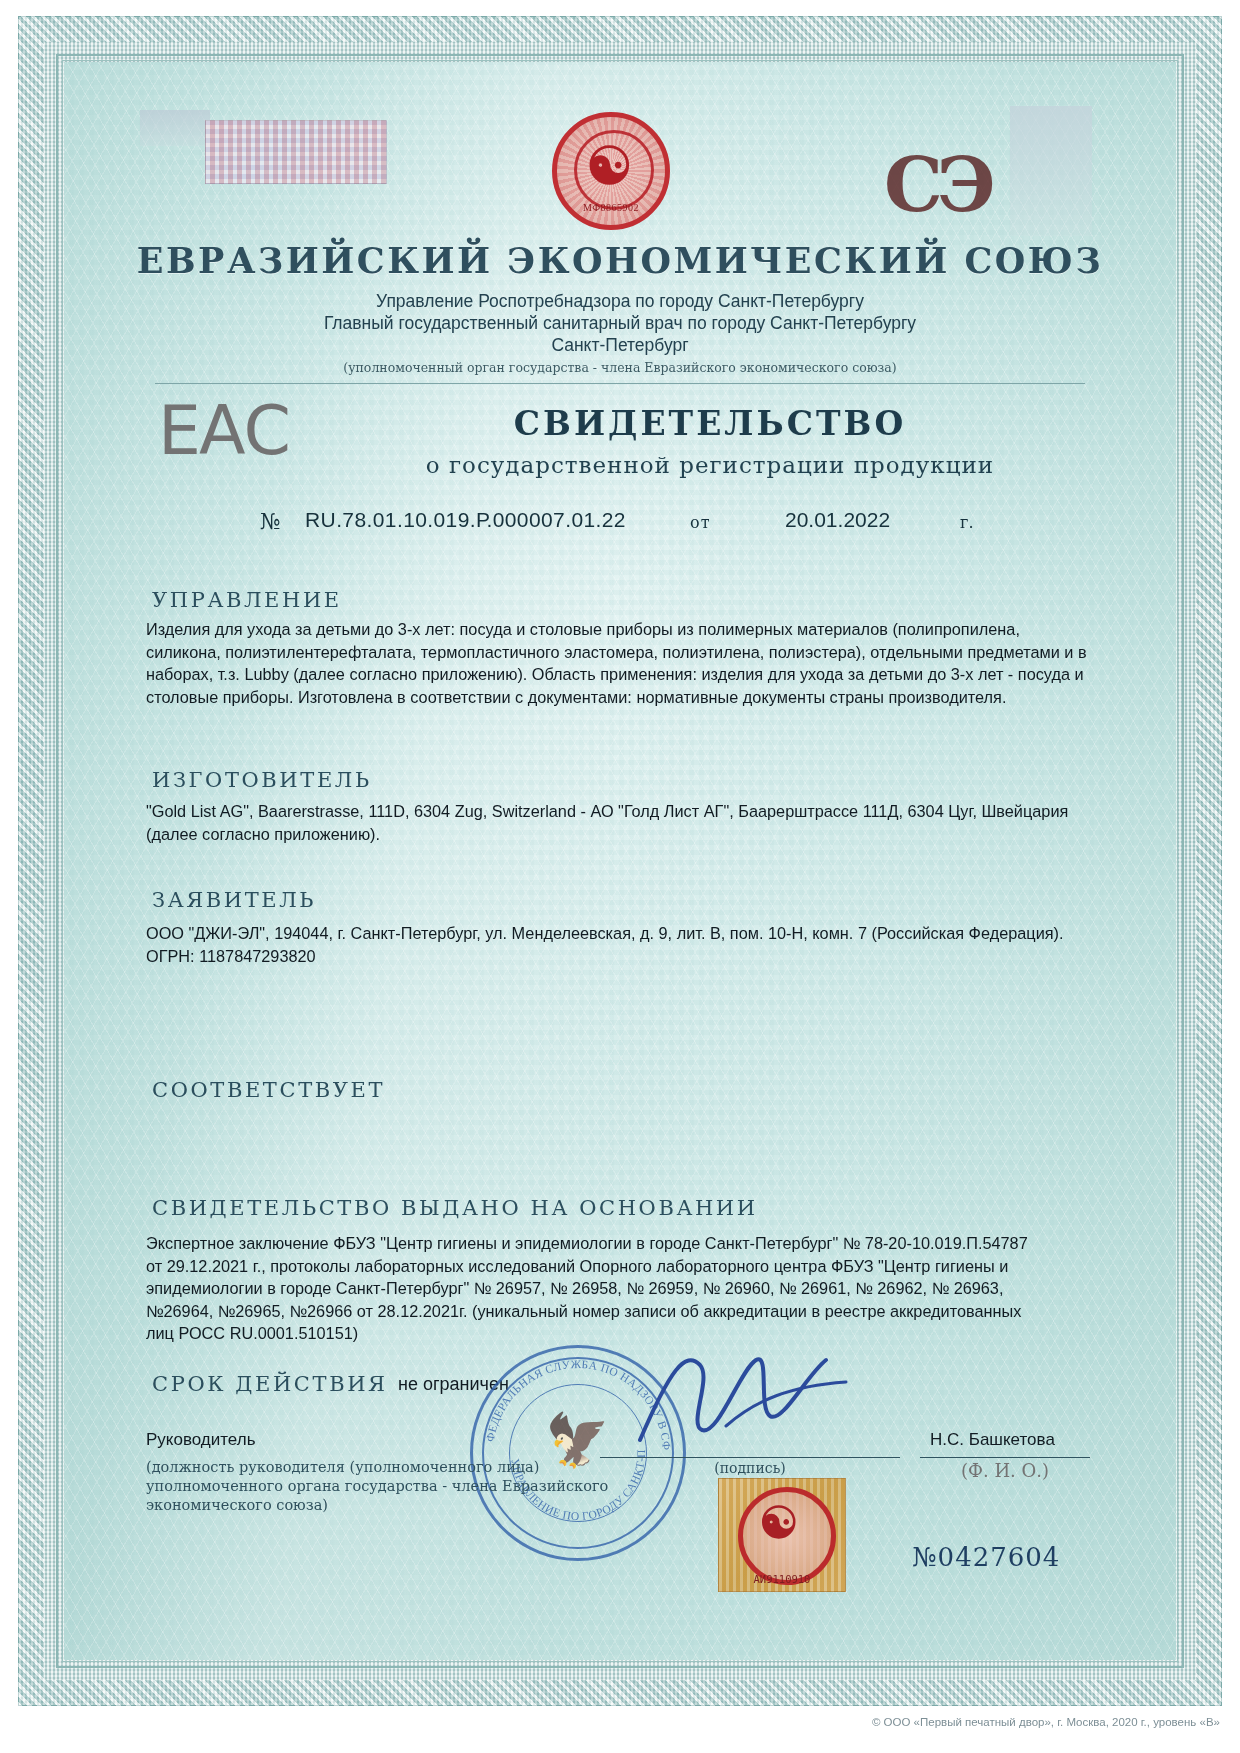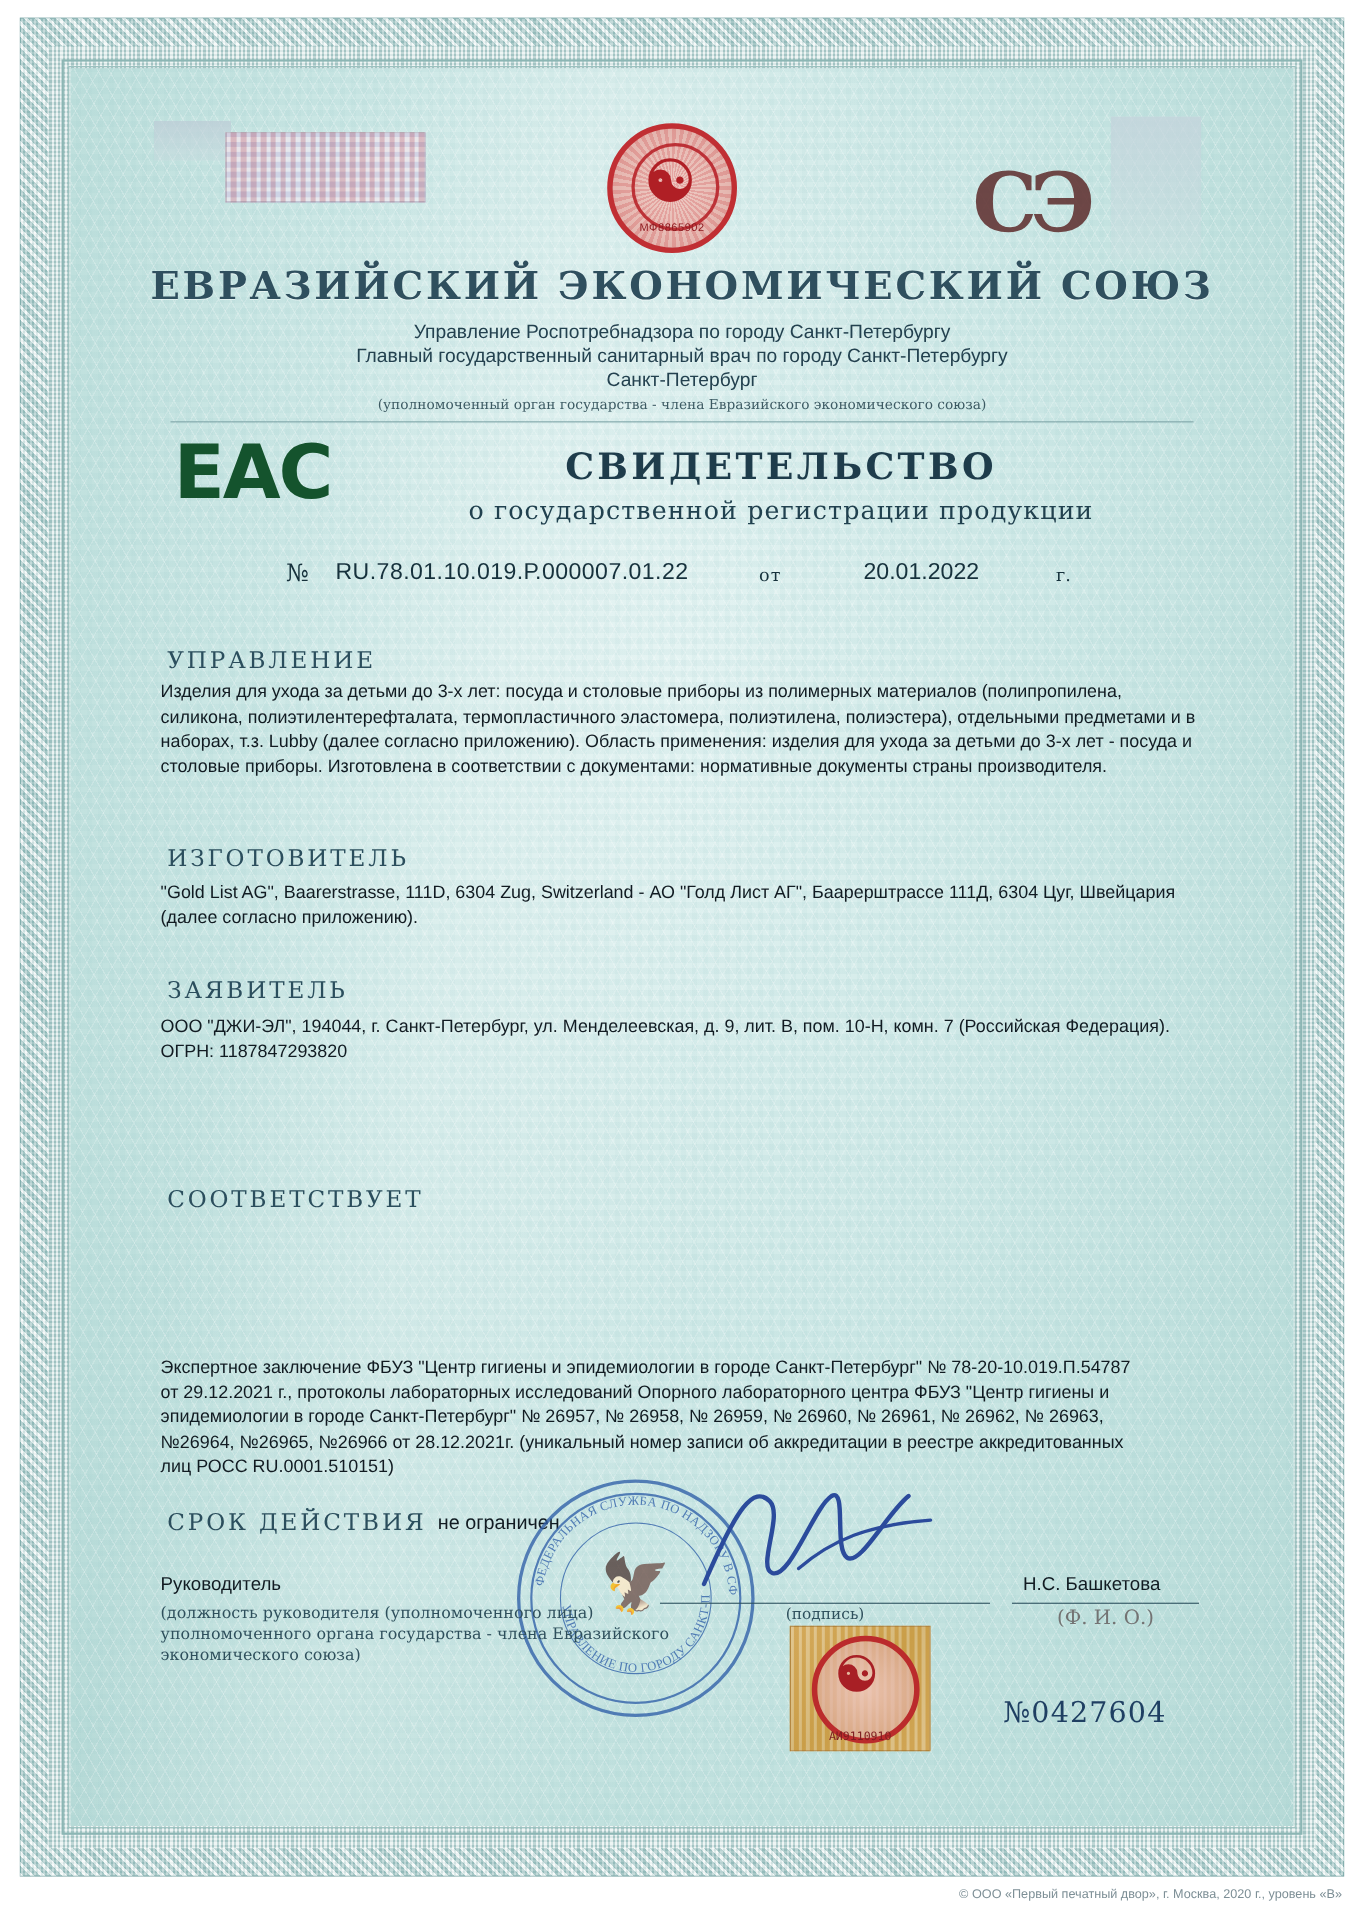--- a/index.html
+++ b/index.html
@@ -144,21 +144,21 @@
     font-family: "DejaVu Serif", serif;
     font-size: 52px;
     line-height: 52px;
     font-weight: bold;
   }
   .stamp-red .code {
     position: absolute;
     left: 0; right: 0; bottom: 17px;
     text-align: center;
     color: #8e1b20;
-    font-family: Liberation Sans, sans-serif;
+    font-family: Liberation Serif, serif;
     font-size: 10px;
     letter-spacing: .5px;
   }
 
   
   .monogram {
     position: absolute;
     left: 884px; top: 148px;
     color: #5d2b2b;
     font-family: "DejaVu Serif", serif;
@@ -206,22 +206,22 @@
   }
 
   
   .eac {
     position: absolute;
     left: 158px; top: 395px;
     width: 120px; height: 72px;
     font-family: "DejaVu Sans", sans-serif;
     font-size: 68px;
     line-height: 72px;
-    font-weight: bold;
-    color: #14532d;
+    font-weight: normal;
+    color: #737373;
     letter-spacing: -2px;
   }
 
   .cert-title {
     position: absolute;
     left: 300px; right: 120px; top: 404px;
     text-align: center;
     font-family: "DejaVu Serif", serif;
     font-size: 33px;
     letter-spacing: 3px;
@@ -534,20 +534,21 @@
   <div class="section-body sec-prod-body">Изделия для ухода за детьми до 3-х лет: посуда и столовые приборы из полимерных материалов (полипропилена, силикона, полиэтилентерефталата, термопластичного эластомера, полиэтилена, полиэстера), отдельными предметами и в наборах, т.з. Lubby (далее согласно приложению). Область применения: изделия для ухода за детьми до 3-х лет - посуда и столовые приборы. Изготовлена в соответствии с документами: нормативные документы страны производителя.</div>
 
   <div class="section-label sec-man-label">ИЗГОТОВИТЕЛЬ</div>
   <div class="section-body sec-man-body">"Gold List AG", Baarerstrasse, 111D, 6304 Zug, Switzerland - АО "Голд Лист АГ", Баарерштрассе 111Д, 6304 Цуг, Швейцария (далее согласно приложению).</div>
 
   <div class="section-label sec-app-label">ЗАЯВИТЕЛЬ</div>
   <div class="section-body sec-app-body">ООО "ДЖИ-ЭЛ", 194044, г. Санкт-Петербург, ул. Менделеевская, д. 9, лит. В, пом. 10-Н, комн. 7 (Российская Федерация). ОГРН: 1187847293820</div>
 
   <div class="section-label sec-conf-label">СООТВЕТСТВУЕТ</div>
 
+  <div class="section-label sec-basis-label">СВИДЕТЕЛЬСТВО ВЫДАНО НА ОСНОВАНИИ</div>
   <div class="section-body sec-basis-body">Экспертное заключение ФБУЗ "Центр гигиены и эпидемиологии в городе Санкт-Петербург" № 78-20-10.019.П.54787 от 29.12.2021 г., протоколы лабораторных исследований Опорного лабораторного центра ФБУЗ "Центр гигиены и эпидемиологии в городе Санкт-Петербург" № 26957, № 26958, № 26959, № 26960, № 26961, № 26962, № 26963, №26964, №26965, №26966 от 28.12.2021г. (уникальный номер записи об аккредитации в реестре аккредитованных лиц РОСС RU.0001.510151)</div>
 
   <div class="section-label sec-term-label">СРОК ДЕЙСТВИЯ</div>
   <div class="sec-term-value">не ограничен</div>
 
   <div class="seal-blue">
     <div class="ring2"></div>
     <div class="ring3"></div>
     <svg viewBox="0 0 210 210" aria-hidden="true">
       <defs>

